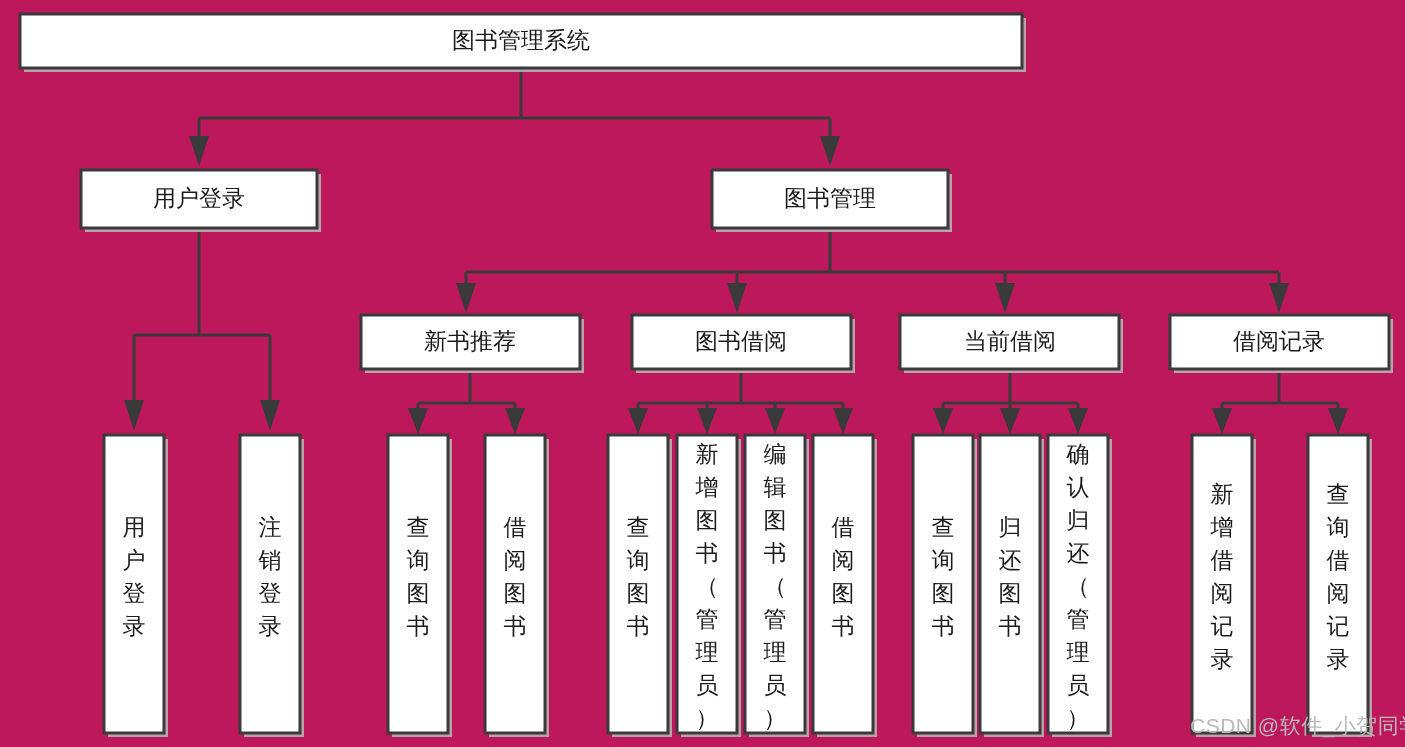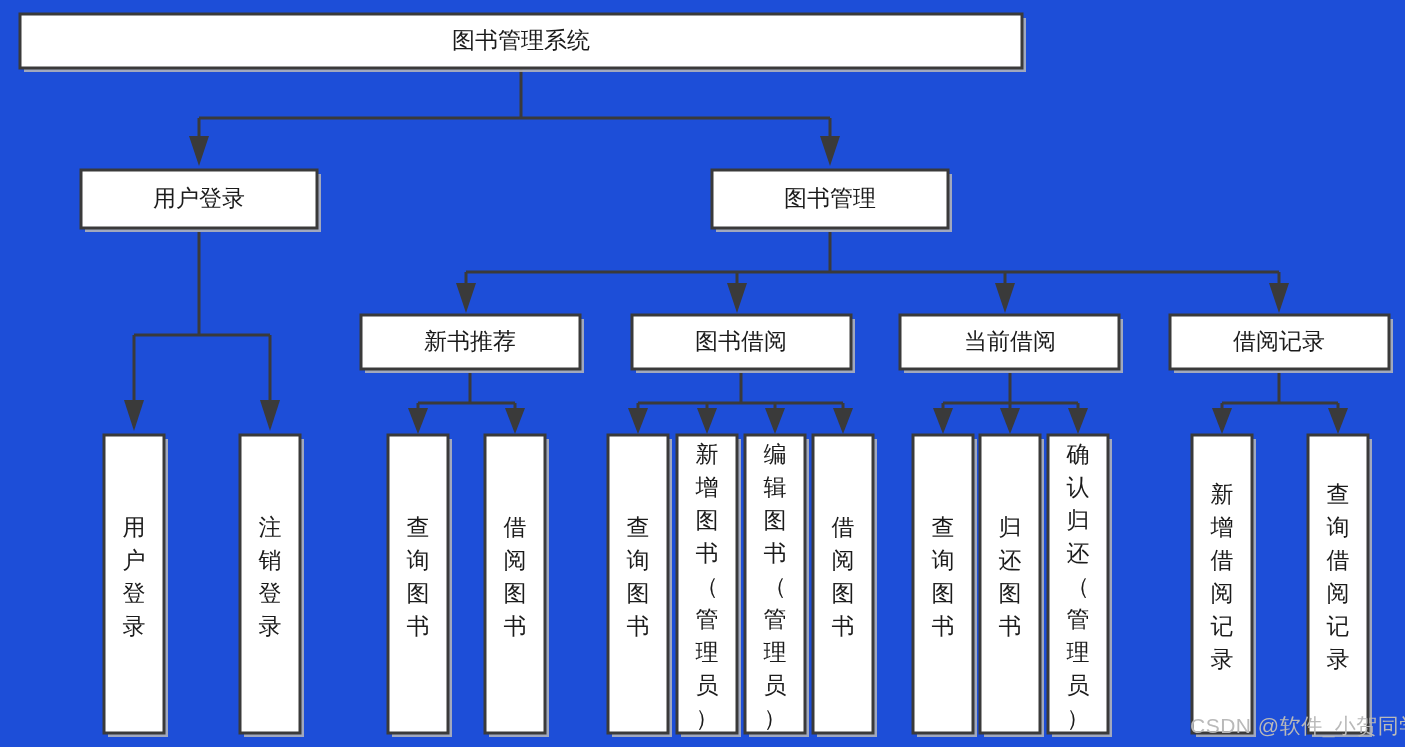--- a/index.html
+++ b/index.html
@@ -10,21 +10,21 @@
   body {
     width: 1405px;
     height: 747px;
     font-family: "Liberation Sans", "DejaVu Sans", sans-serif;
     overflow: hidden;
   }
   #diagram-root {
     position: relative;
     width: 1405px;
     height: 747px;
-    background: #1d4ed8;
+    background: #be185d;
   }
   svg.diagram-canvas {
     position: absolute;
     left: 0;
     top: 0;
     width: 1405px;
     height: 747px;
   }
   .node-rect {
     fill: #ffffff;

